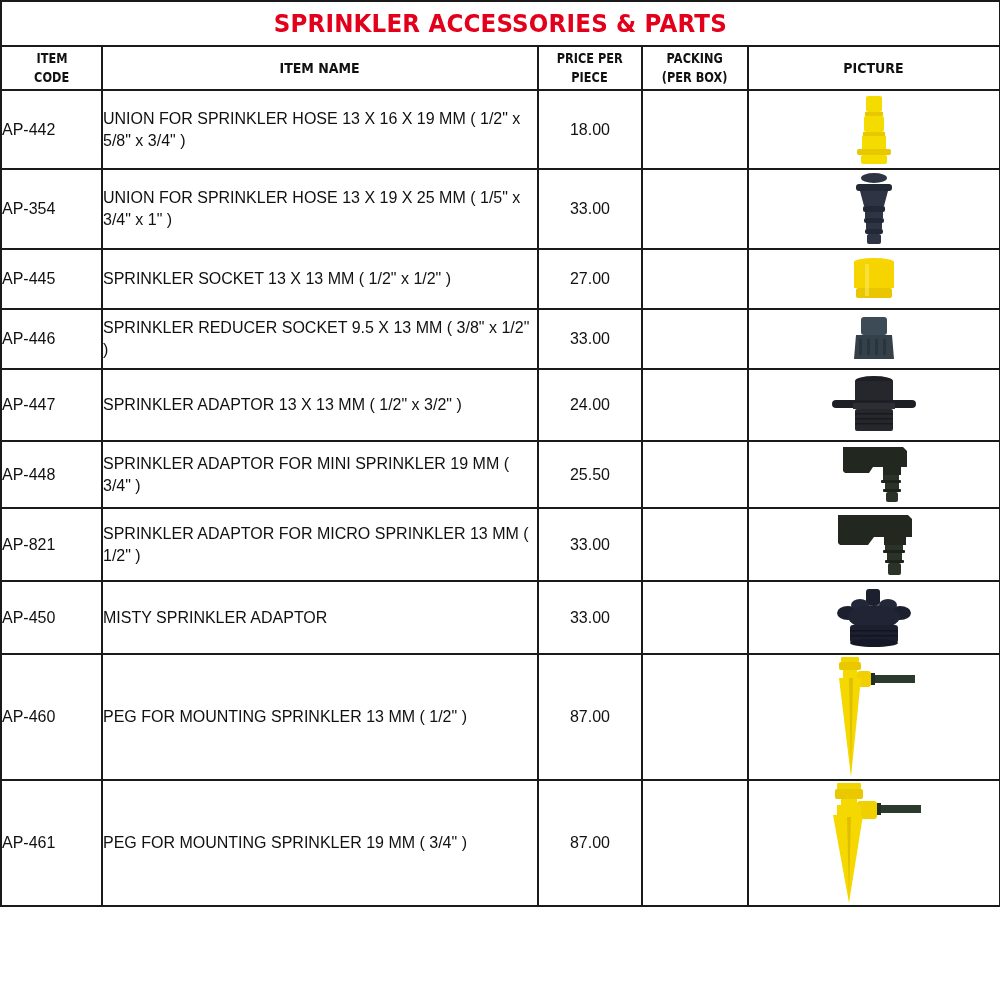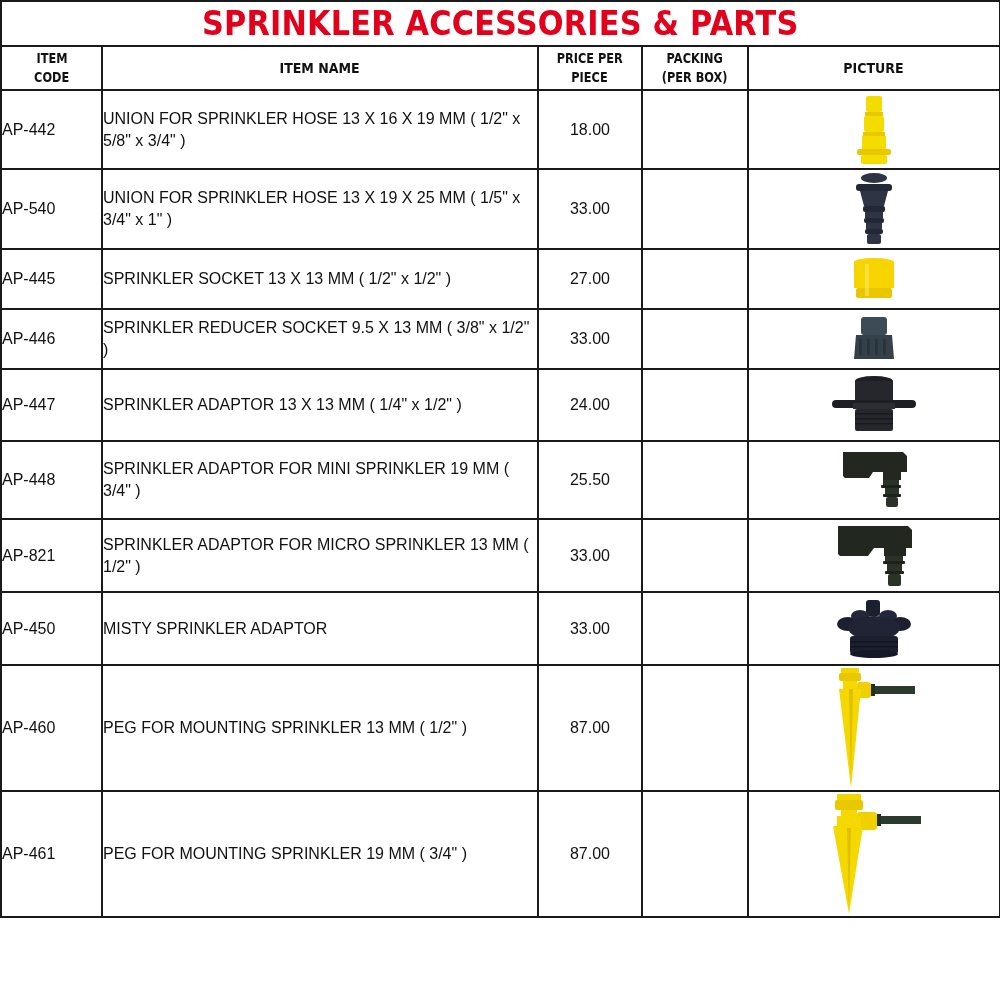--- a/index.html
+++ b/index.html
@@ -20,21 +20,21 @@
     padding: 0;
     box-sizing: border-box;
   }
   .title-cell {
     height: 45px;
     text-align: center;
     vertical-align: middle;
     color: #e3001b;
     font-family: "DejaVu Sans", sans-serif;
     font-weight: bold;
-    font-size: 33px;
+    font-size: 25px;
     letter-spacing: 0.2px;
     transform-origin: center;
   }
   .title-cell span { display: inline-block; transform: scaleX(0.92); }
   th.hdr {
     height: 44px;
     font-family: "DejaVu Sans", sans-serif;
     font-weight: bold;
     font-size: 14px;
     line-height: 19px;
@@ -97,21 +97,21 @@
         <rect x="10" y="22" width="20" height="16" rx="2" fill="#f5dc00"></rect>
         <rect x="9" y="38" width="22" height="4" fill="#e8c800"></rect>
         <rect x="8" y="42" width="24" height="14" fill="#f5dc00"></rect>
         <rect x="3" y="55" width="34" height="6" rx="2" fill="#e8c800"></rect>
         <rect x="7" y="61" width="26" height="9" rx="2" fill="#f5dc00"></rect>
       </svg>
     </td>
   </tr>
 
   <tr style="height:80px">
-    <td class="code">AP-540</td>
+    <td class="code">AP-354</td>
     <td class="name">UNION FOR SPRINKLER HOSE 13 X 19 X 25 MM ( 1/5" x 3/4" x 1" )</td>
     <td class="price-cell">33.00</td>
     <td class="packing"></td>
     <td class="picture">
       <svg width="44" height="74" viewBox="0 0 44 74">
         <ellipse cx="22" cy="6" rx="13" ry="5" fill="#2e3444"></ellipse>
         <rect x="4" y="12" width="36" height="7" rx="3" fill="#232836"></rect>
         <path d="M8 19 L36 19 L32 34 L12 34 Z" fill="#2e3444"></path>
         <rect x="11" y="34" width="22" height="6" rx="2" fill="#232836"></rect>
         <rect x="13" y="40" width="18" height="6" fill="#2e3444"></rect>
@@ -153,40 +153,40 @@
           <rect x="18" y="24" width="3" height="16"></rect>
           <rect x="26" y="24" width="3" height="16"></rect>
           <rect x="34" y="24" width="3" height="16"></rect>
         </g>
       </svg>
     </td>
   </tr>
 
   <tr style="height:72px">
     <td class="code">AP-447</td>
-    <td class="name">SPRINKLER ADAPTOR 13 X 13 MM ( 1/4" x 1/2" )</td>
+    <td class="name">SPRINKLER ADAPTOR 13 X 13 MM ( 1/2" x 3/2" )</td>
     <td class="price-cell">24.00</td>
     <td class="packing"></td>
     <td class="picture">
       <svg width="88" height="60" viewBox="0 0 88 60">
         <ellipse cx="44" cy="6" rx="19" ry="5" fill="#1e1f24"></ellipse>
         <rect x="25" y="6" width="38" height="22" fill="#26272d"></rect>
         <rect x="2" y="25" width="84" height="8" rx="4" fill="#1e1f24"></rect>
         <rect x="23" y="28" width="42" height="6" fill="#2d2e34"></rect>
         <rect x="25" y="34" width="38" height="22" rx="2" fill="#26272d"></rect>
         <g fill="#18191d">
                 <rect x="25" y="38" width="38" height="1.5"></rect>
                 <rect x="25" y="43" width="38" height="1.5"></rect>
                 <rect x="25" y="48" width="38" height="1.5"></rect>
               </g>
       </svg>
     </td>
   </tr>
 
-  <tr style="height:78px">
+  <tr style="height:67px">
     <td class="code">AP-448</td>
     <td class="name">SPRINKLER ADAPTOR FOR MINI SPRINKLER 19 MM ( 3/4" )</td>
     <td class="price-cell">25.50</td>
     <td class="packing"></td>
     <td class="picture">
       <svg width="70" height="60" viewBox="0 0 70 60">
         <path d="M4 2 L64 2 L68 6 L68 22 L34 22 L30 28 L6 28 L4 26 Z" fill="#22281f"></path>
         <rect x="44" y="22" width="18" height="8" fill="#22281f"></rect>
         <rect x="44" y="30" width="16" height="6" fill="#2b3228"></rect>
         <rect x="42" y="35" width="20" height="3" rx="1" fill="#1d221b"></rect>

